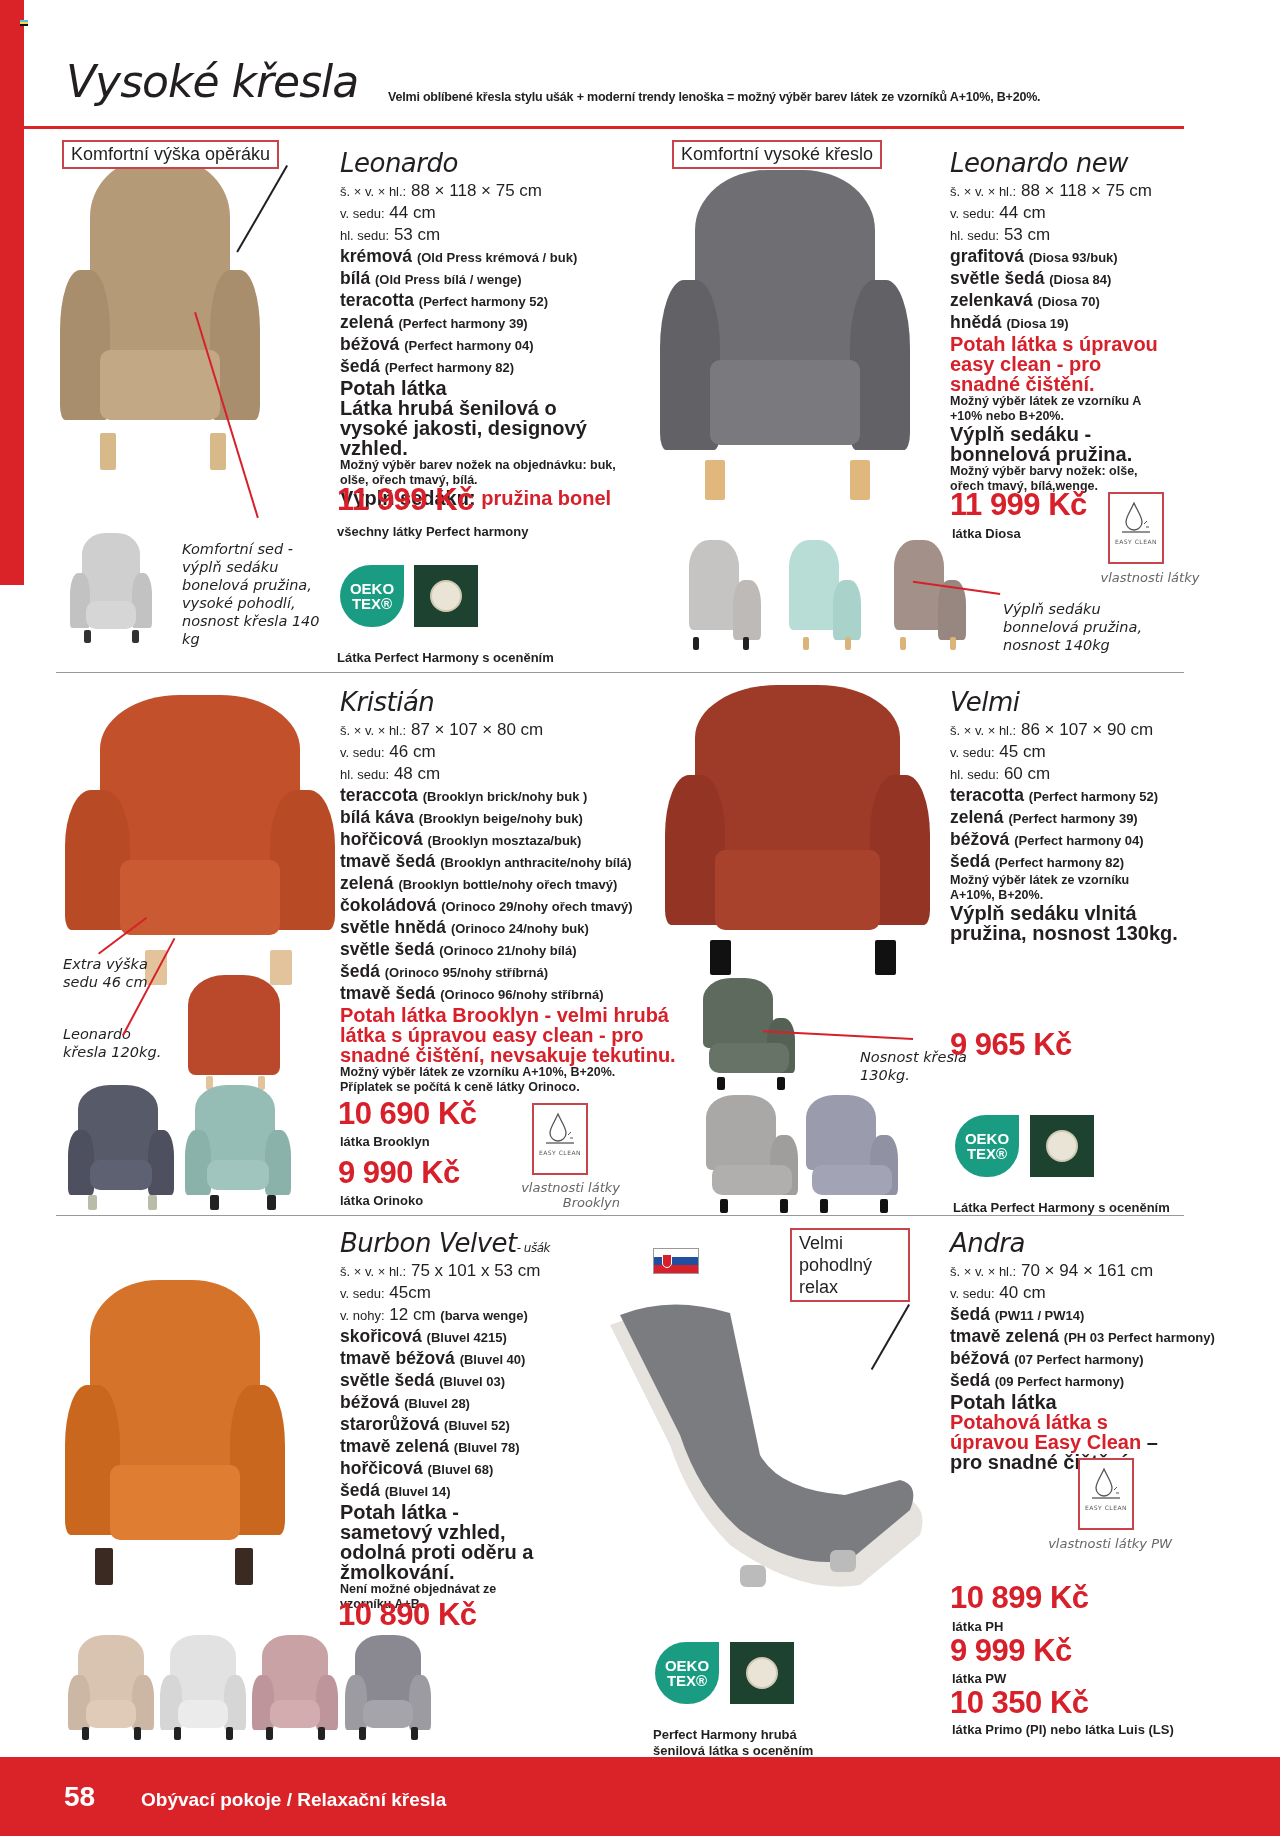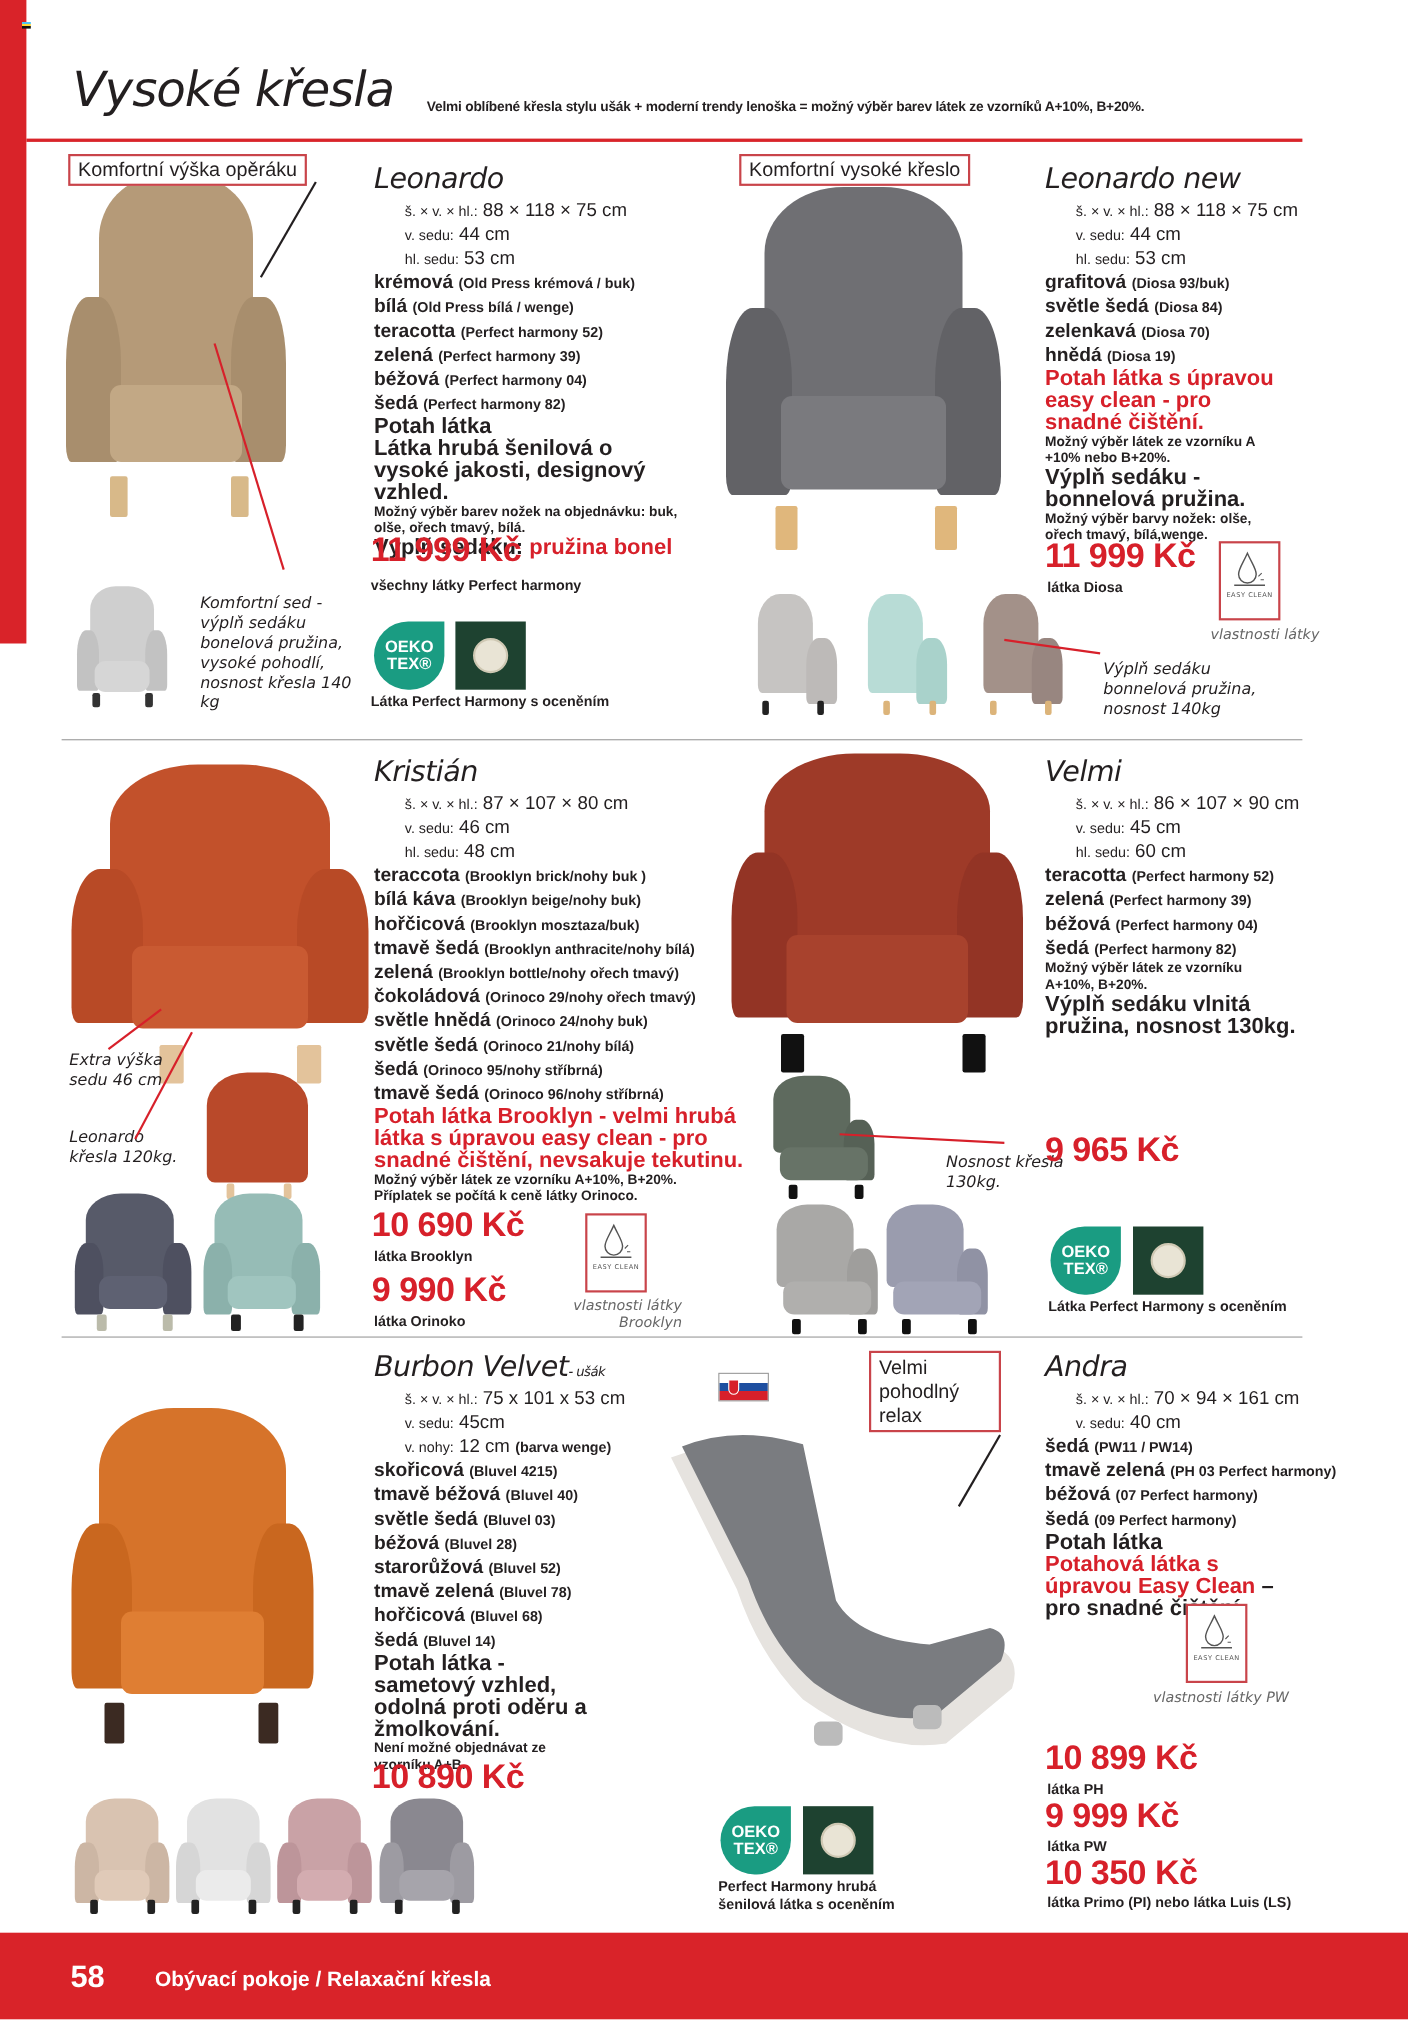--- a/index.html
+++ b/index.html
@@ -13,38 +13,38 @@
   .hr { height: 3px; background: #d9242a; left: 24px; width: 1160px; }
   .hr.thin { height: 1px; background: #999; left: 56px; width: 1128px; }
 
   .label-box { border: 2px solid #c9444a; background: #fff; font-size: 18px; padding: 2px 7px; color: #231f20; font-family: "Liberation Sans", sans-serif; }
   .callout { font-style: italic; font-size: 14.5px; line-height: 18px; color: #231f20; font-family: "DejaVu Sans", sans-serif; }
   .callout-grey { font-style: italic; font-size: 13px; color: #666; font-family: "DejaVu Sans", sans-serif; text-align: center; }
 
   .prod { font-family: "Liberation Sans", sans-serif; }
   .prod .pname { font-family: "DejaVu Sans", sans-serif; font-style: italic; font-size: 26px; letter-spacing: -0.5px; color: #231f20; margin-bottom: 2px; white-space: nowrap; }
   .prod .pname small { font-size: 12px; font-style: italic; }
-  .prod .dim { font-size: 17px; line-height: 21px; white-space: nowrap; margin-left: 28px; }
+  .prod .dim { font-size: 17px; line-height: 21px; white-space: nowrap; }
   .prod .dim .k { font-size: 13px; }
   .prod .color { font-size: 17.5px; line-height: 21px; white-space: nowrap; font-weight: 600; }
   .prod .color .c { font-size: 13px; font-weight: 600; }
   .prod .big { font-size: 20px; line-height: 20px; font-weight: 700; }
   .prod .red { color: #d7202a; }
   .prod .small { font-size: 12.5px; line-height: 15px; font-weight: 600; }
   .price { font-family: "Liberation Sans", sans-serif; font-weight: bold; color: #d7202a; font-size: 31px; letter-spacing: -0.5px; white-space: nowrap; }
   .price-note { font-family: "Liberation Sans", sans-serif; font-size: 13px; font-weight: 600; color: #231f20; white-space: nowrap; }
 
   .easy-clean { width: 56px; height: 72px; border: 2px solid #c9444a; background: #fff; display: flex; flex-direction: column; align-items: center; justify-content: flex-start; padding-top: 6px; }
   .easy-clean svg { width: 32px; height: 34px; }
   .easy-clean .ec-txt { font-size: 6px; color: #555; text-align: center; line-height: 7px; letter-spacing: 0.5px; margin-top: 4px; }
 
   .oeko { width: 64px; height: 62px; background: #1a9c82; border-radius: 32px 0 32px 32px; color: #fff; font-family: "Liberation Sans", sans-serif; font-weight: bold; font-size: 15px; line-height: 15px; display: flex; align-items: center; justify-content: center; text-align: center; }
   .award { width: 64px; height: 62px; background: #1e4230; display: flex; align-items: center; justify-content: center; }
   .award .seal { width: 32px; height: 32px; border-radius: 50%; background: #e9e4d5; border: 2px solid #cfc8b3; }
-  .badge-caption { font-family: "Liberation Sans", sans-serif; font-size: 13px; font-weight: 600; color: #231f20; white-space: nowrap; }
+  .badge-caption { font-family: "Liberation Sans", sans-serif; font-size: 13px; font-weight: 600; color: #231f20; white-space: nowrap; margin-top: 20px; }
 
   .flag { width: 46px; height: 26px; border: 1px solid #999; background: linear-gradient(#fff 0 33%, #1e4fa0 33% 66%, #d7202a 66%); position: absolute; }
   .flag .shield { position: absolute; left: 8px; top: 5px; width: 10px; height: 14px; background: #d7202a; border: 1px solid #fff; border-radius: 0 0 5px 5px; }
 
   .chair { position: absolute; }
   .chair .back { position: absolute; border-radius: 40% 40% 8% 8% / 30% 30% 8% 8%; }
   .chair .seat { position: absolute; border-radius: 10px; }
   .chair .arm-l, .chair .arm-r { position: absolute; border-radius: 40% 40% 10% 10%; }
   .chair .leg { position: absolute; width: 8%; height: 12%; bottom: 0; border-radius: 2px; }
 

